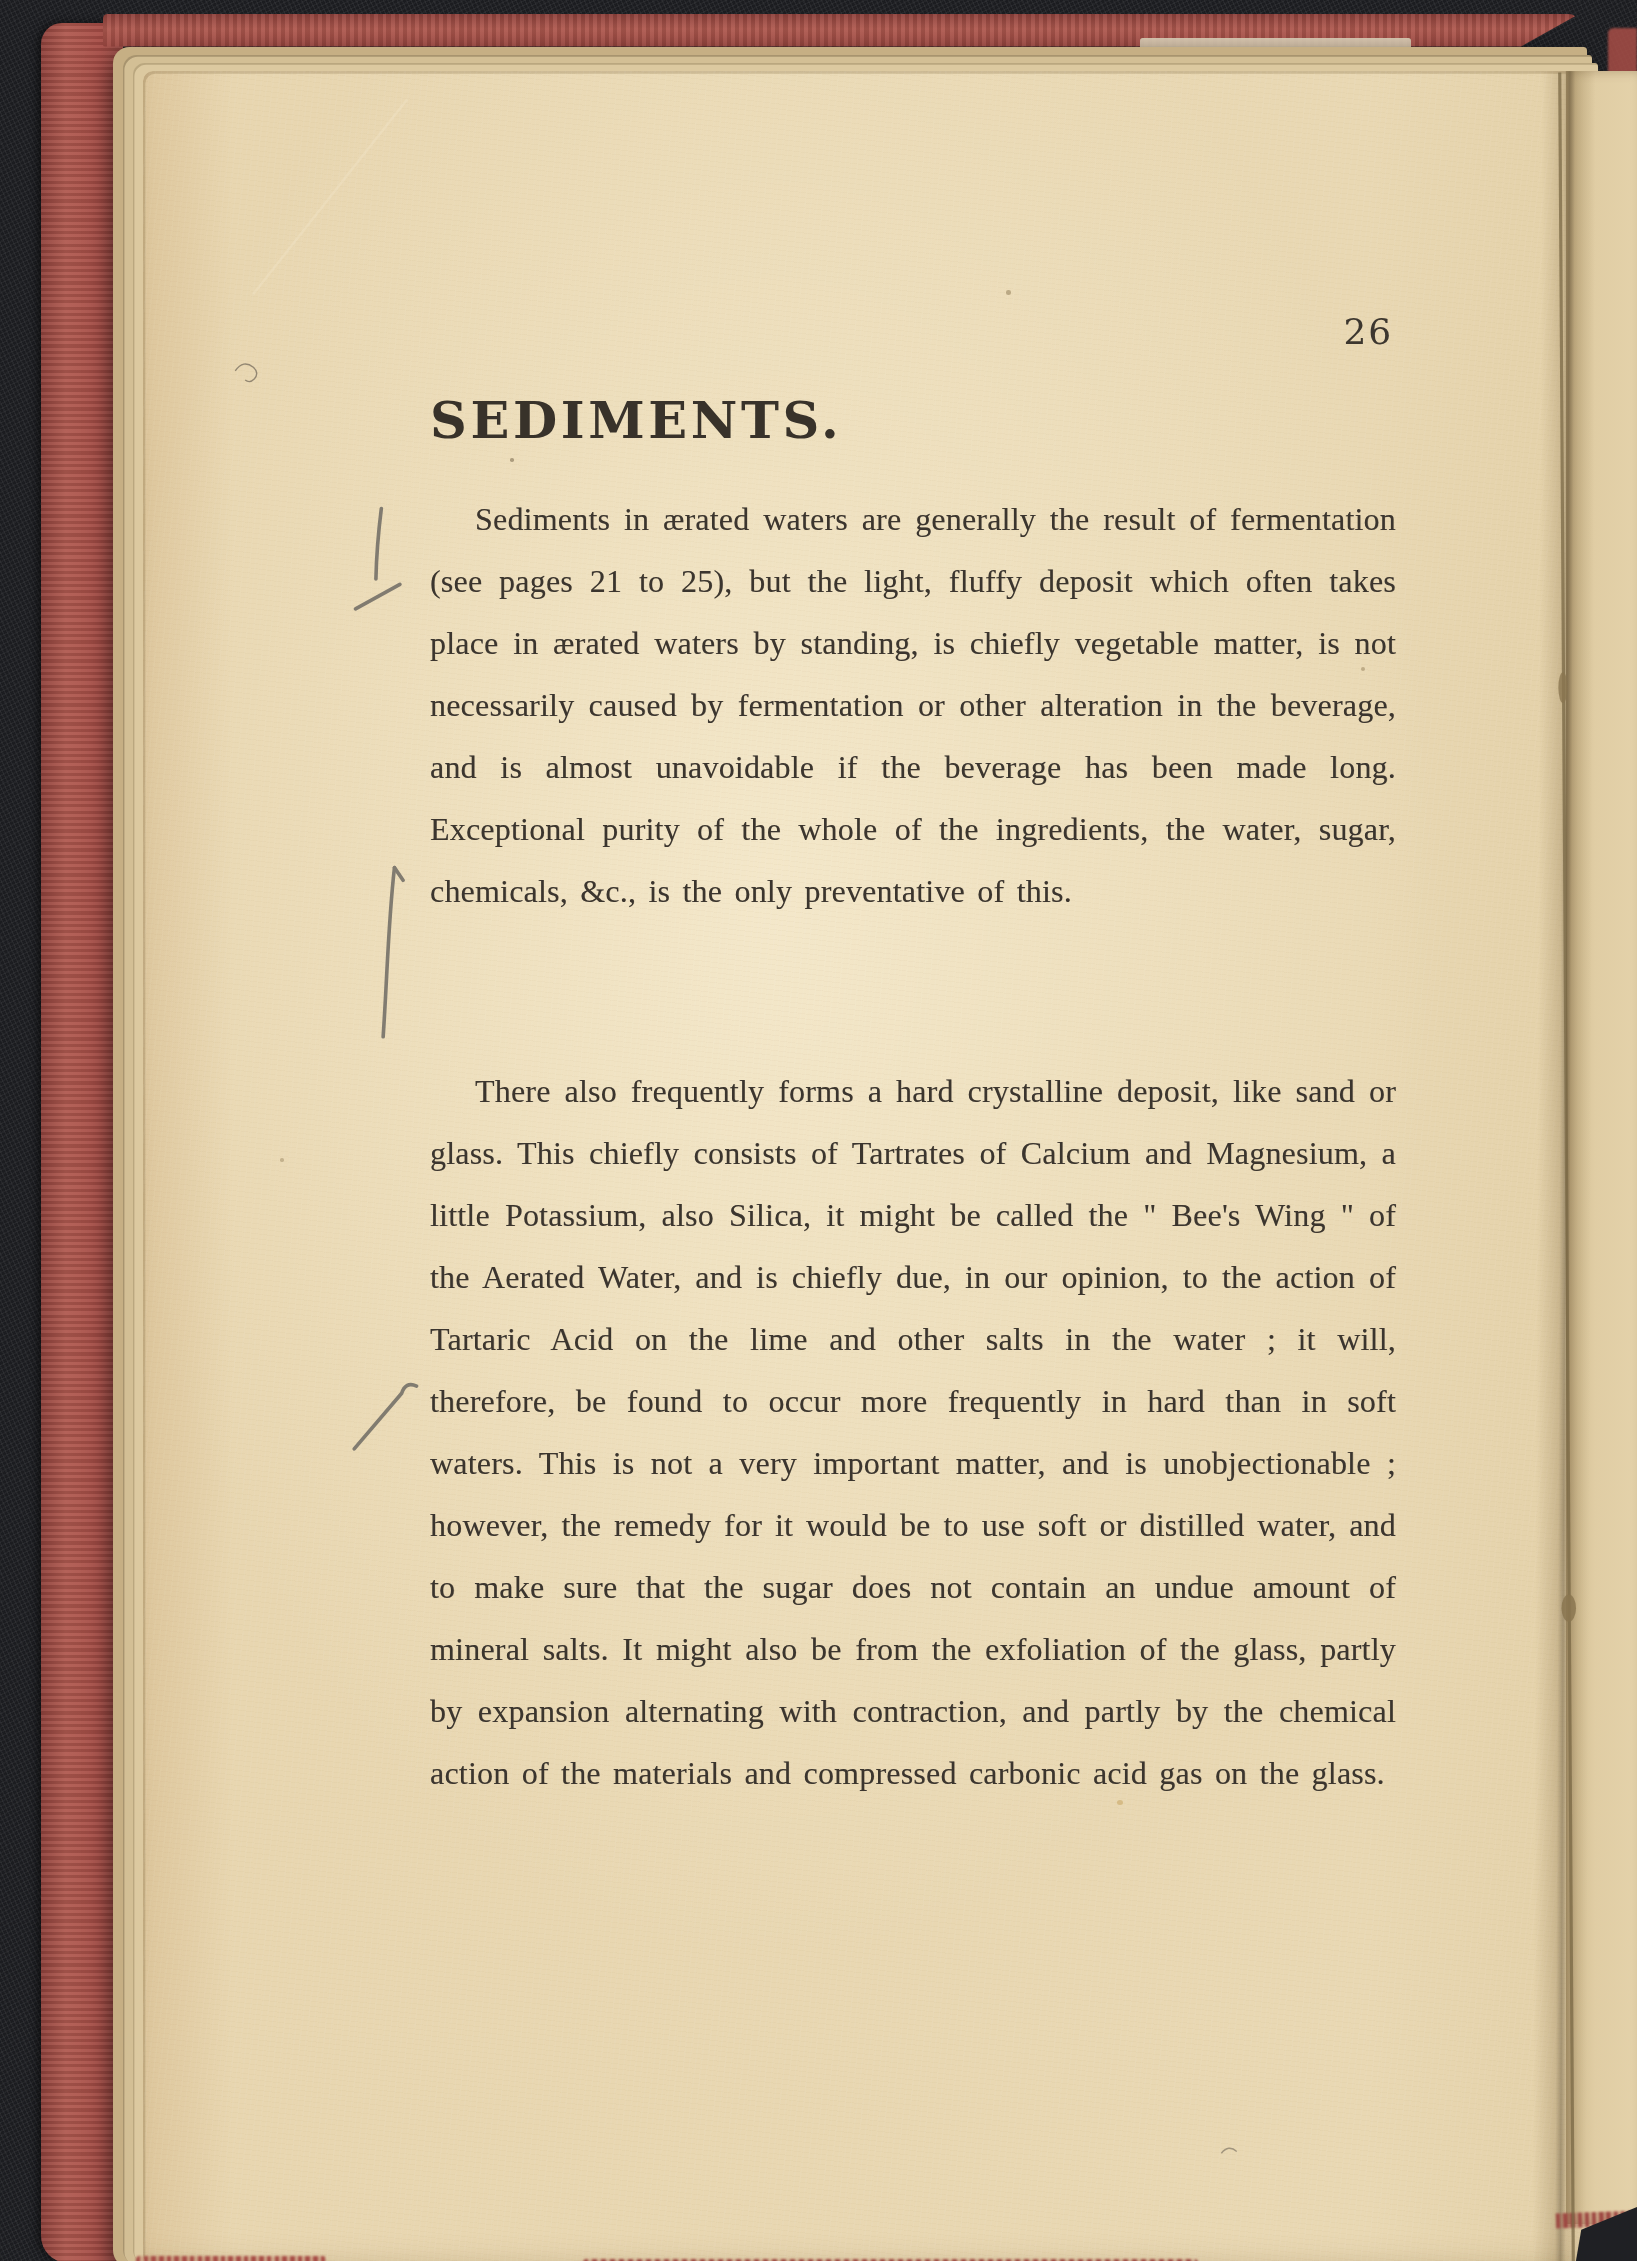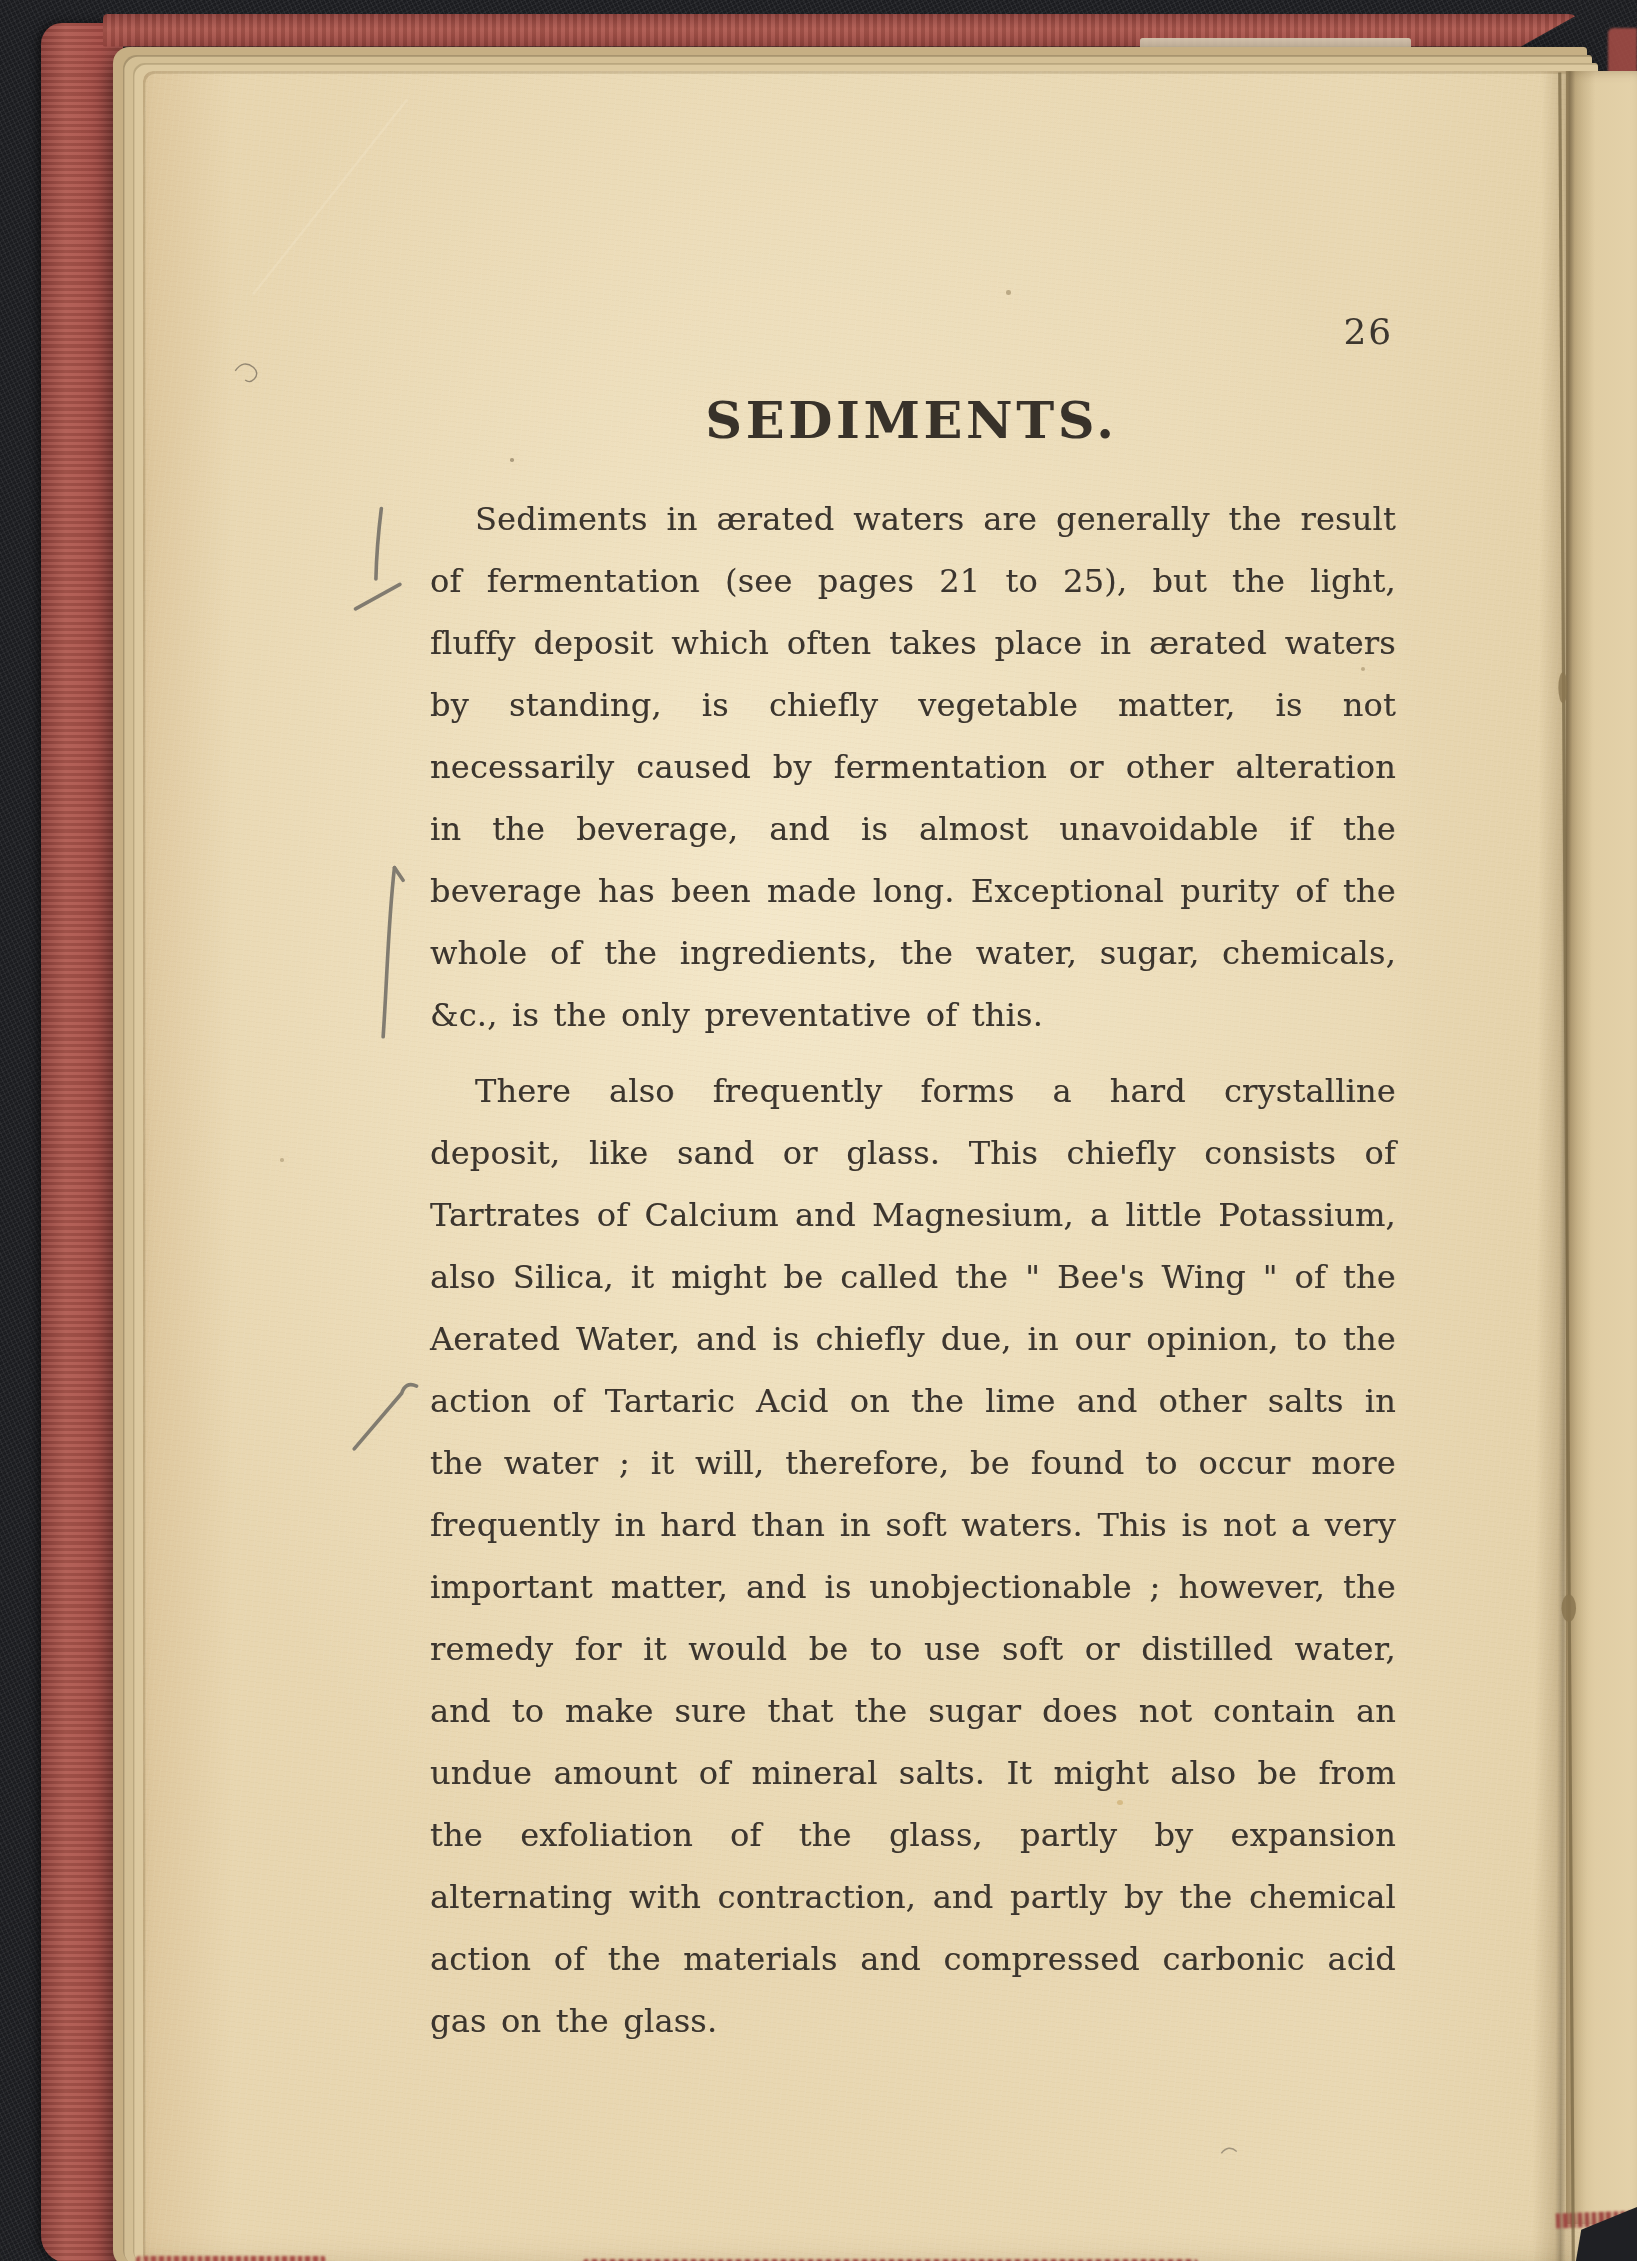--- a/index.html
+++ b/index.html
@@ -97,27 +97,28 @@
     background:#1f2024; clip-path:polygon(18% 24%, 100% 0, 100% 100%, 0 100%);
   }
 
   
   .page-number {
     position:absolute; left:430px; top:311px; width:963px;
     text-align:right; font-size:36px; color:#3d372f; letter-spacing:1.8px;
   }
   .page-title {
     position:absolute; left:430px; top:390px; width:963px;
-    text-align:center; font-size:51px; font-weight:bold; color:#38322a; letter-spacing:3.6px;
+    text-align:left; font-size:51px; font-weight:bold; color:#38322a; letter-spacing:3.6px;
   }
   .body-par {
     position:absolute; left:430px; width:966px;
     font-size:32px; line-height:62px; color:#3b352e;
     text-align:justify; text-indent:45px; word-spacing:4.1px; letter-spacing:0.2px;
     text-shadow: 0.3px 0.4px 0 rgba(59,53,46,0.35);
+    font-family: Liberation Serif, serif;
   }
   .par-1 { top:488px; }
   .par-2 { top:1060px; }
 
   
   .speck { position:absolute; border-radius:50%; pointer-events:none; }
   .svg-overlay { position:absolute; inset:0; pointer-events:none; }
 </style>
 </head>
 <body>

